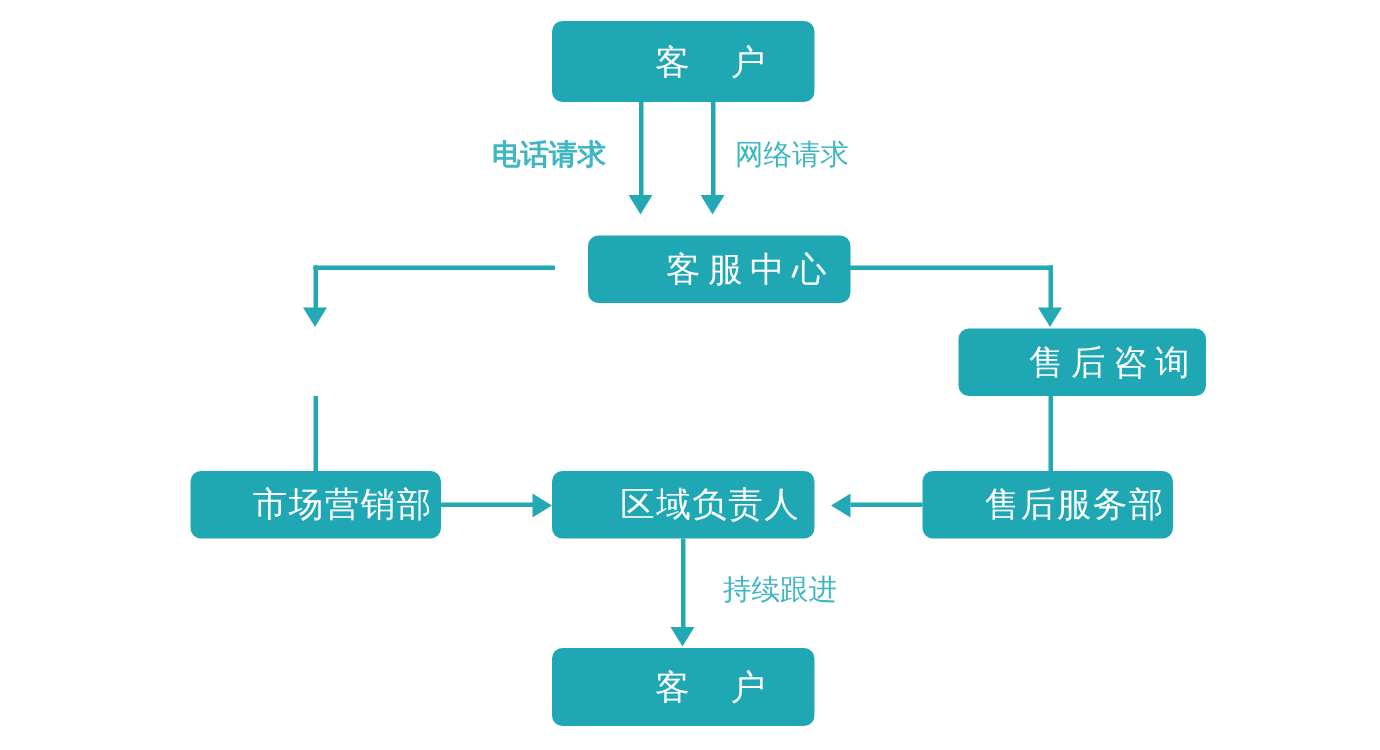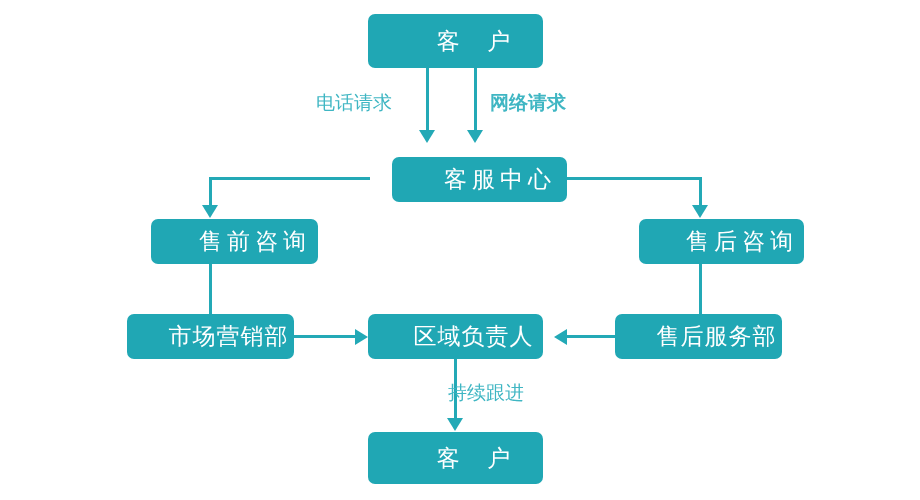--- a/index.html
+++ b/index.html
@@ -84,51 +84,50 @@
 </style>
 </head>
 <body>
 
 <div id="canvas">
 
   <div class="node wide-space" style="left:368px; top:14px; width:175px; height:54px;">客 户</div>
 
   <div class="edge v" style="left:426px; top:68px; height:65px;"></div>
   <div class="arrow-down" style="left:419px; top:130px;"></div>
-  <div class="edge-label" style="left:316px; top:90px;">电话请求</div>
+  <div class="edge-label" style="left:328px; top:90px;font-weight:bold;">电话请求</div>
 
   <div class="edge v" style="left:474px; top:68px; height:65px;"></div>
   <div class="arrow-down" style="left:467px; top:130px;"></div>
-  <div class="edge-label" style="left:490px; top:90px;font-weight:bold;">网络请求</div>
+  <div class="edge-label" style="left:490px; top:90px;">网络请求</div>
 
   <div class="node mid-space" style="left:368px; top:157px; width:175px; height:45px;">客服中心</div>
 
   <div class="edge h" style="left:209px; top:177px; width:161px;"></div>
   <div class="edge v" style="left:209px; top:177px; height:31px;"></div>
   <div class="arrow-down" style="left:202px; top:205px;"></div>
 
   <div class="edge h" style="left:541px; top:177px; width:161px;"></div>
   <div class="edge v" style="left:699px; top:177px; height:31px;"></div>
   <div class="arrow-down" style="left:692px; top:205px;"></div>
 
-  <div class="node mid-space" style="left:127px; top:219px; width:167px; height:45px;">售前咨询</div>
   <div class="node mid-space" style="left:615px; top:219px; width:165px; height:45px;">售后咨询</div>
 
   <div class="edge v" style="left:209px; top:264px; height:52px;"></div>
   <div class="edge v" style="left:699px; top:264px; height:52px;"></div>
 
   <div class="node" style="left:127px; top:314px; width:167px; height:45px;">市场营销部</div>
   <div class="node" style="left:615px; top:314px; width:167px; height:45px;">售后服务部</div>
   <div class="node" style="left:368px; top:314px; width:175px; height:45px;">区域负责人</div>
 
   <div class="edge h" style="left:294px; top:335px; width:63px;"></div>
   <div class="arrow-right" style="left:355px; top:329px;"></div>
 
   <div class="edge h" style="left:567px; top:335px; width:48px;"></div>
   <div class="arrow-left" style="left:554px; top:329px;"></div>
 
   <div class="edge v" style="left:454px; top:359px; height:62px;"></div>
   <div class="arrow-down" style="left:447px; top:418px;"></div>
-  <div class="edge-label" style="left:448px; top:380px;">持续跟进</div>
+  <div class="edge-label" style="left:482px; top:380px;">持续跟进</div>
 
   <div class="node wide-space" style="left:368px; top:432px; width:175px; height:52px;">客 户</div>
 
 </div>
 
 </body></html>

